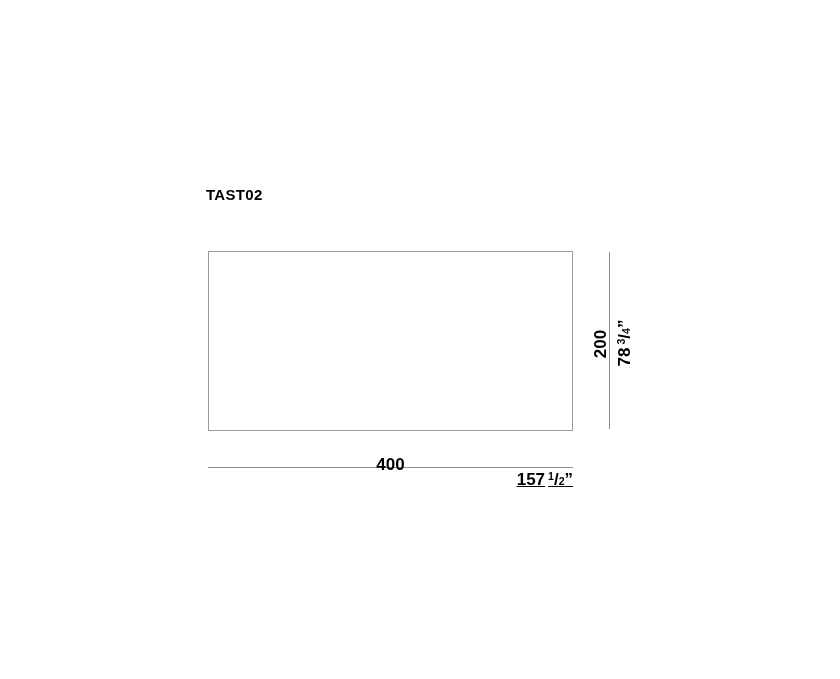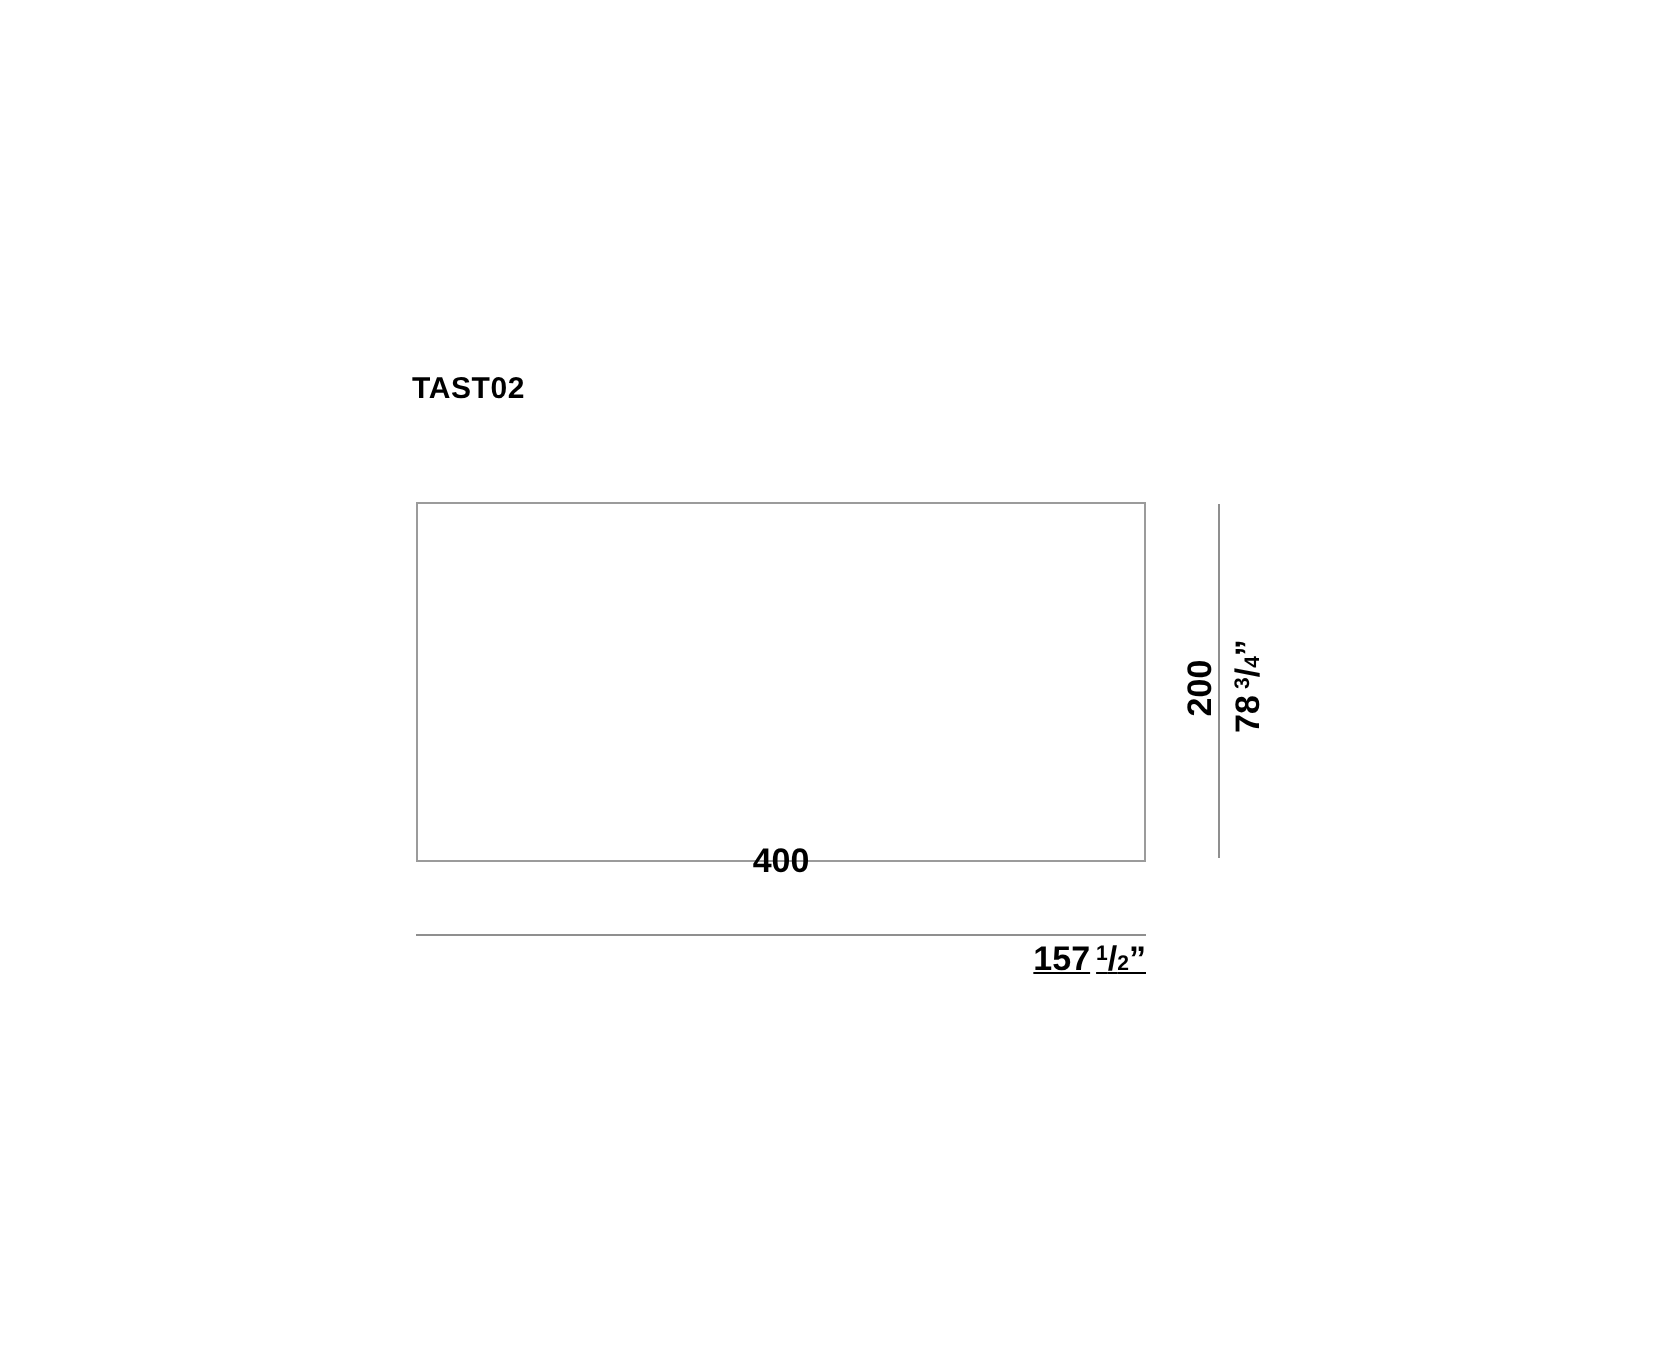--- a/index.html
+++ b/index.html
@@ -51,21 +51,21 @@
   .dim-label {
     font-size: 17px;
     font-weight: bold;
     color: var(--txt);
     white-space: nowrap;
     line-height: 1;
   }
   .h-metric {
     position: absolute;
     left: 208px; width: 365px;
-    top: 422px;
+    top: 456px;
     text-align: center;
   }
   .h-imperial {
     position: absolute;
     left: 208px; width: 365px;
     top: 471px;
     text-align: right;
     text-decoration: underline;
   }
   .v-metric {

